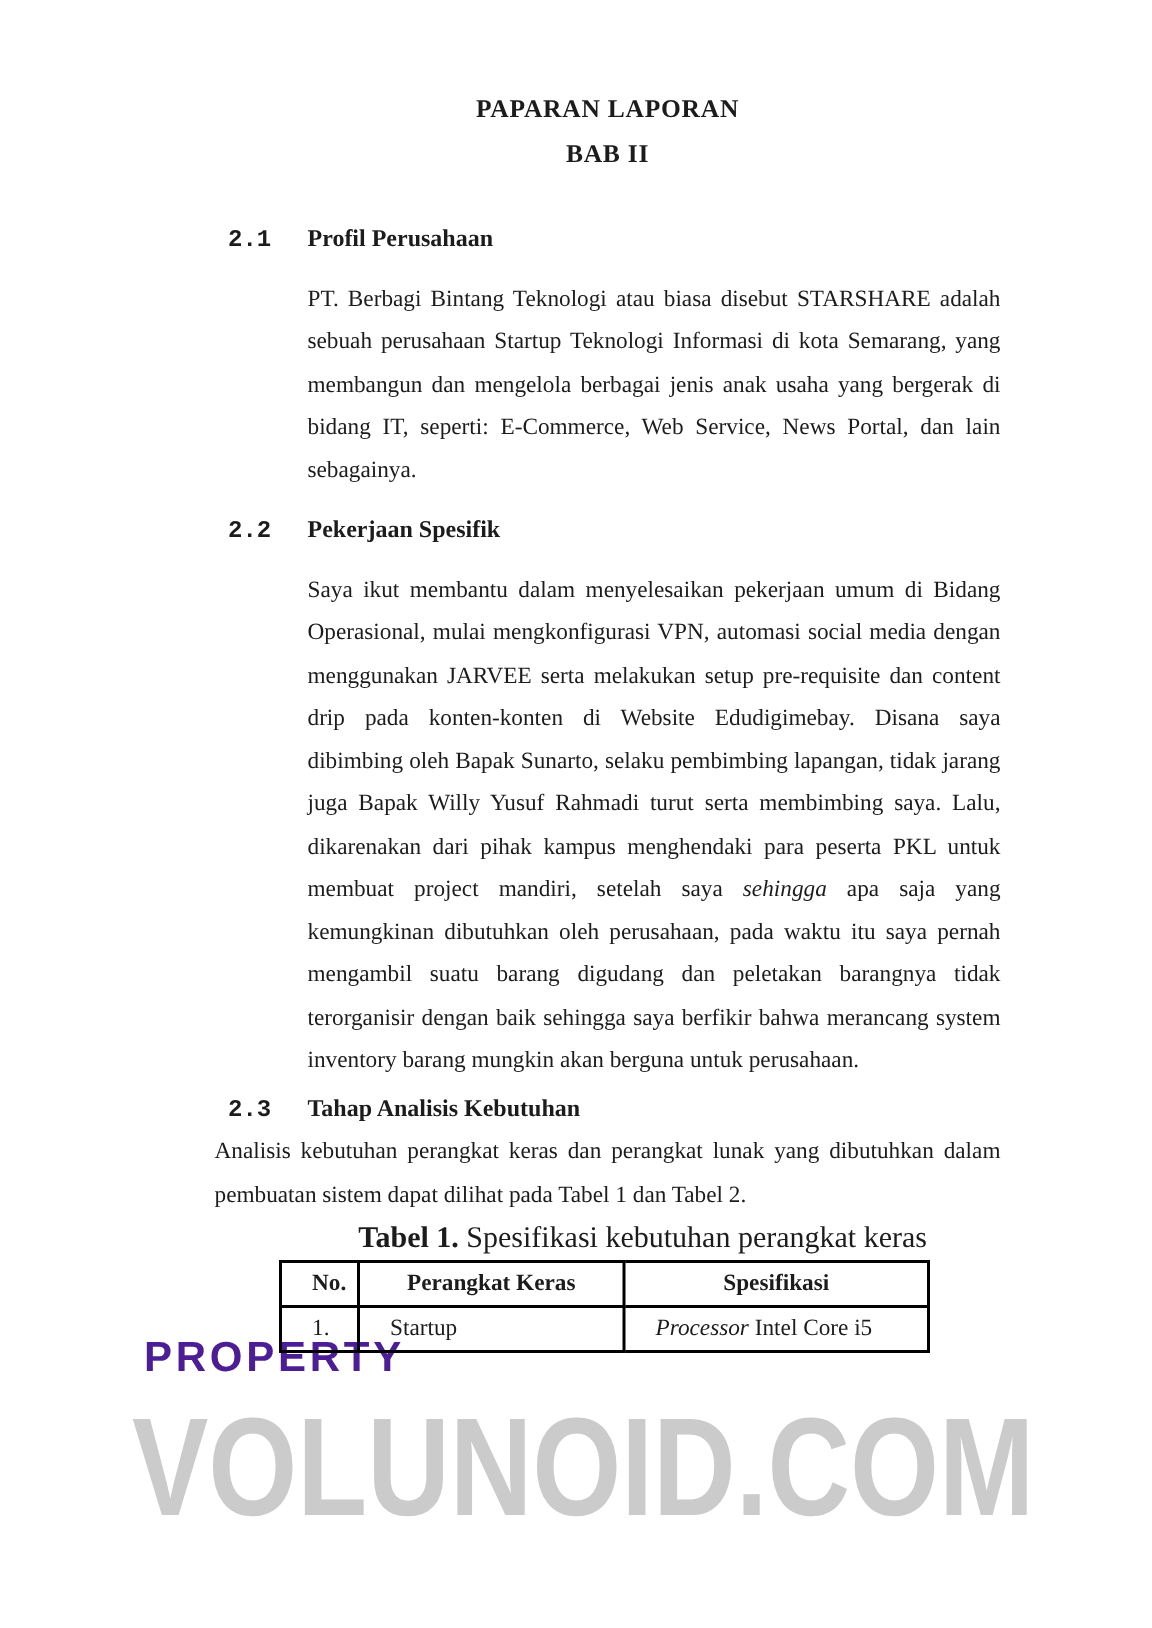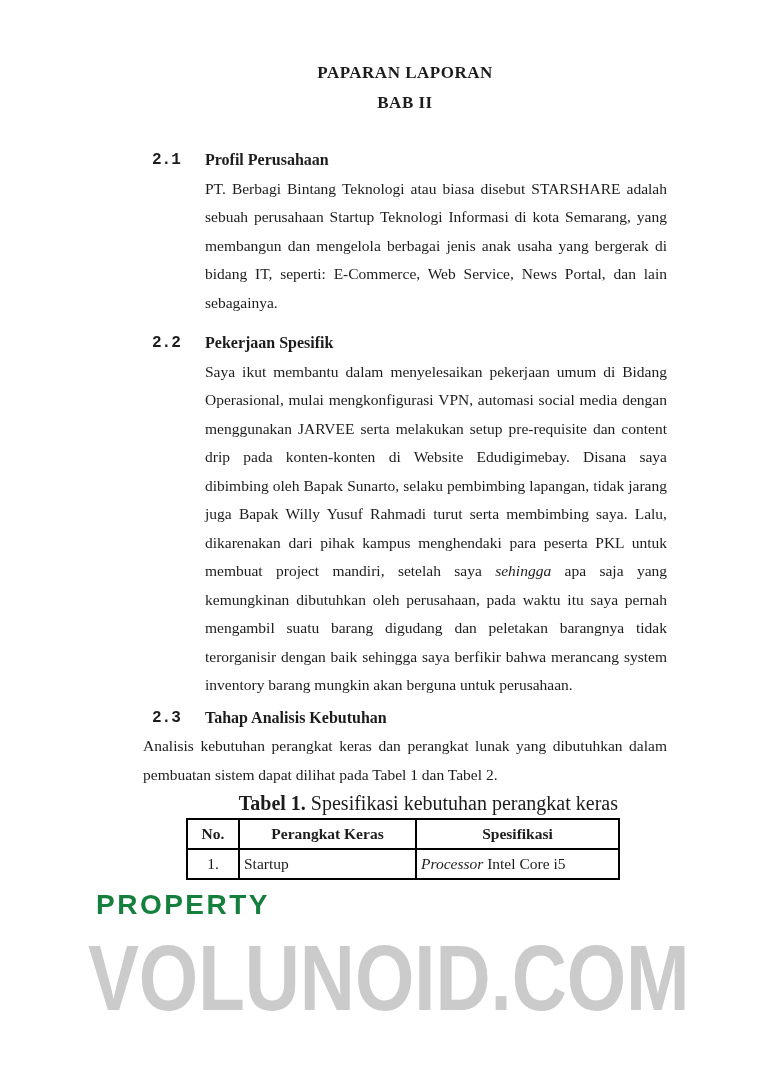--- a/index.html
+++ b/index.html
@@ -32,21 +32,21 @@
   .section-heading .hnum { width:53px; flex:none;font-family:Liberation Mono, monospace; }
   .mt-21 { margin-top:28px; }
   .mt-22 { margin-top:12px; }
   .mt-23 { margin-top:4px; }
   .para {
     margin:0;
     font-size:15.5px;
     line-height:28.5px;
     text-align:justify;
   }
-  .indent { margin-left:62px; }
+  .indent { margin-left:62px;margin-top:11px; }
   .tbl-caption {
     width:432px;
     margin-left:43px;
     margin-top:1px;
     text-align:right;
     font-size:20px;
     line-height:26px;
   }
   table.spec-table {
     margin-left:43px;
@@ -55,21 +55,21 @@
     table-layout:fixed;
     width:432px;
     font-size:15.5px;
   }
   table.spec-table col.c1 { width:52px; }
   table.spec-table col.c2 { width:177px; }
   table.spec-table col.c3 { width:203px; }
   table.spec-table th, table.spec-table td {
     border:2px solid #000;
     height:28px;
-    padding:0 4px;
+    padding:0 20px;
     overflow:hidden;
     white-space:nowrap;
   }
   table.spec-table th { text-align:center; font-weight:bold; }
   td.center { text-align:center; padding:0; }
   .wm-property {
     position:absolute; left:96px; top:889px;
     font-family:"Liberation Sans", sans-serif;
     font-weight:bold;
     font-size:28px;
@@ -87,21 +87,21 @@
     transform:scaleX(0.82);
     transform-origin:left top;
     white-space:nowrap;
   }
 </style>
 </head>
 <body>
 
 <div class="page">
 
-  <div class="wm-property" style="color: #15803d;">PROPERTY</div>
+  <div class="wm-property" style="color: #4c1d95;">PROPERTY</div>
   <div class="wm-site" style="color: rgb(203, 203, 203);">VOLUNOID.COM</div>
 
   <div class="content">
 
     <div class="doc-title">
       <div>PAPARAN LAPORAN</div>
       <div>BAB II</div>
     </div>
 
     <div class="section-heading mt-21">

